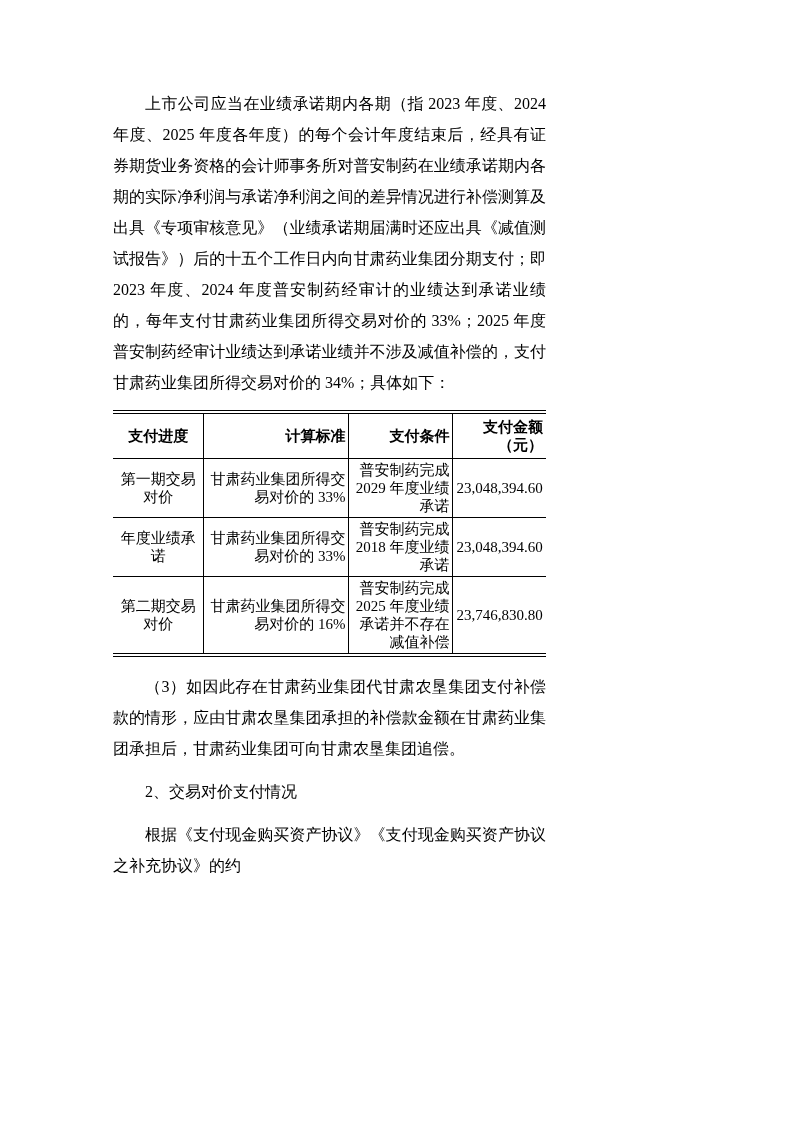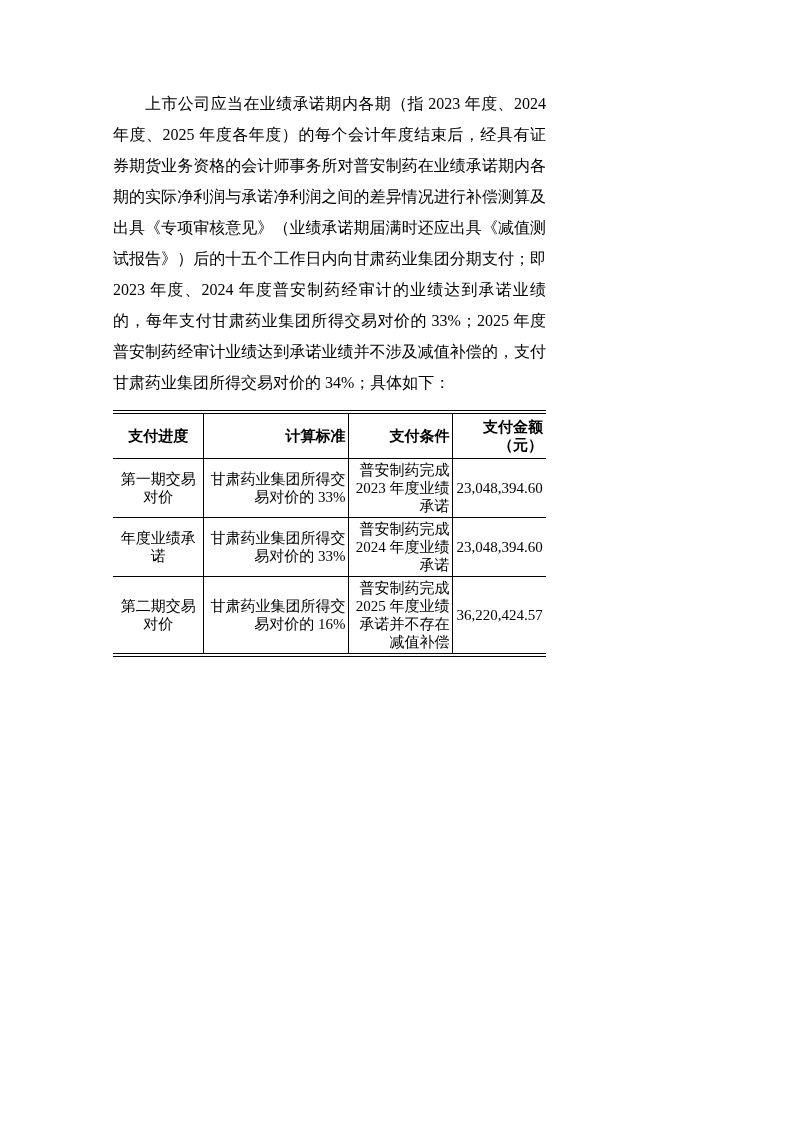--- a/index.html
+++ b/index.html
@@ -92,38 +92,41 @@
         <th>支付进度</th>
         <th>计算标准</th>
         <th>支付条件</th>
         <th>支付金额（元）</th>
       </tr>
     </thead>
     <tbody>
       <tr>
         <td>第一期交易对价</td>
         <td>甘肃药业集团所得交易对价的 33%</td>
-        <td>普安制药完成 2023 年度业绩承诺</td>
+        <td>普安制药完成 2029 年度业绩承诺</td>
         <td class="amt">23,048,394.60</td>
       </tr>
       <tr>
         <td>年度业绩承诺</td>
         <td>甘肃药业集团所得交易对价的 33%</td>
-        <td>普安制药完成 2024 年度业绩承诺</td>
+        <td>普安制药完成 2018 年度业绩承诺</td>
         <td class="amt">23,048,394.60</td>
       </tr>
       <tr>
         <td>第二期交易对价</td>
         <td>甘肃药业集团所得交易对价的 16%</td>
         <td>普安制药完成 2025 年度业绩承诺并不存在减值补偿</td>
-        <td class="amt">36,220,424.57</td>
+        <td class="amt">23,746,830.80</td>
       </tr>
     </tbody>
   </table>
 
 
+  <p class="para">（3）如因此存在甘肃药业集团代甘肃农垦集团支付补偿款的情形，应由甘肃农垦集团承担的补偿款金额在甘肃药业集团承担后，甘肃药业集团可向甘肃农垦集团追偿。</p>
+
+  <p class="section-heading">2、交易对价支付情况</p>
 
 
-
+  <p class="para">根据《支付现金购买资产协议》《支付现金购买资产协议之补充协议》的约</p>
 
   <div class="page-number">6</div>
 
 </div>
 
 </body></html>

